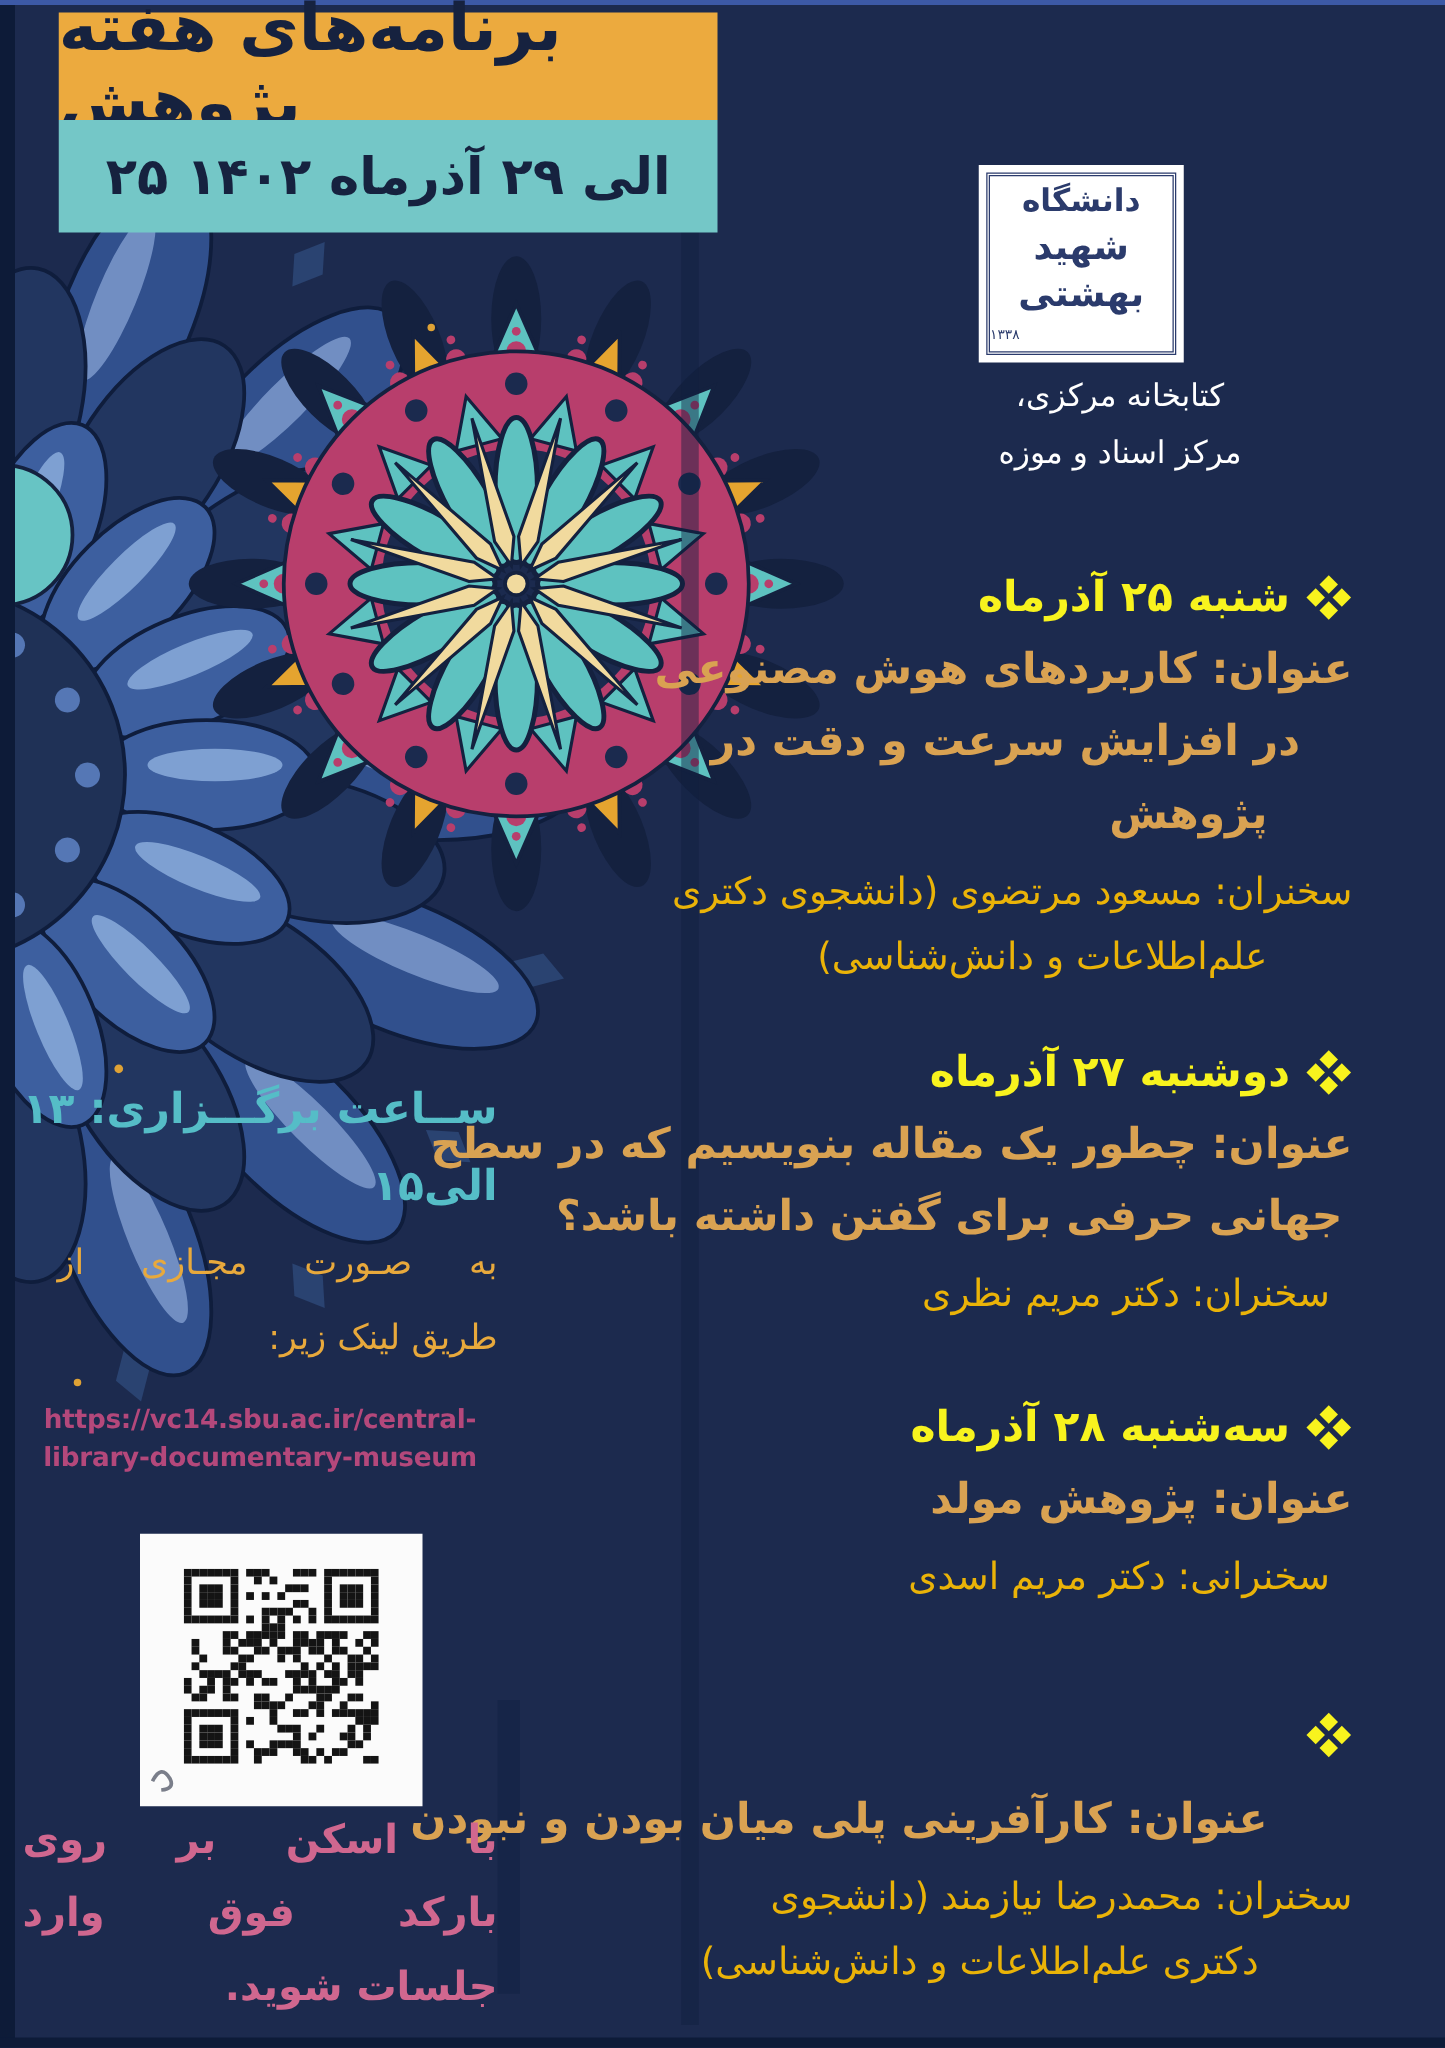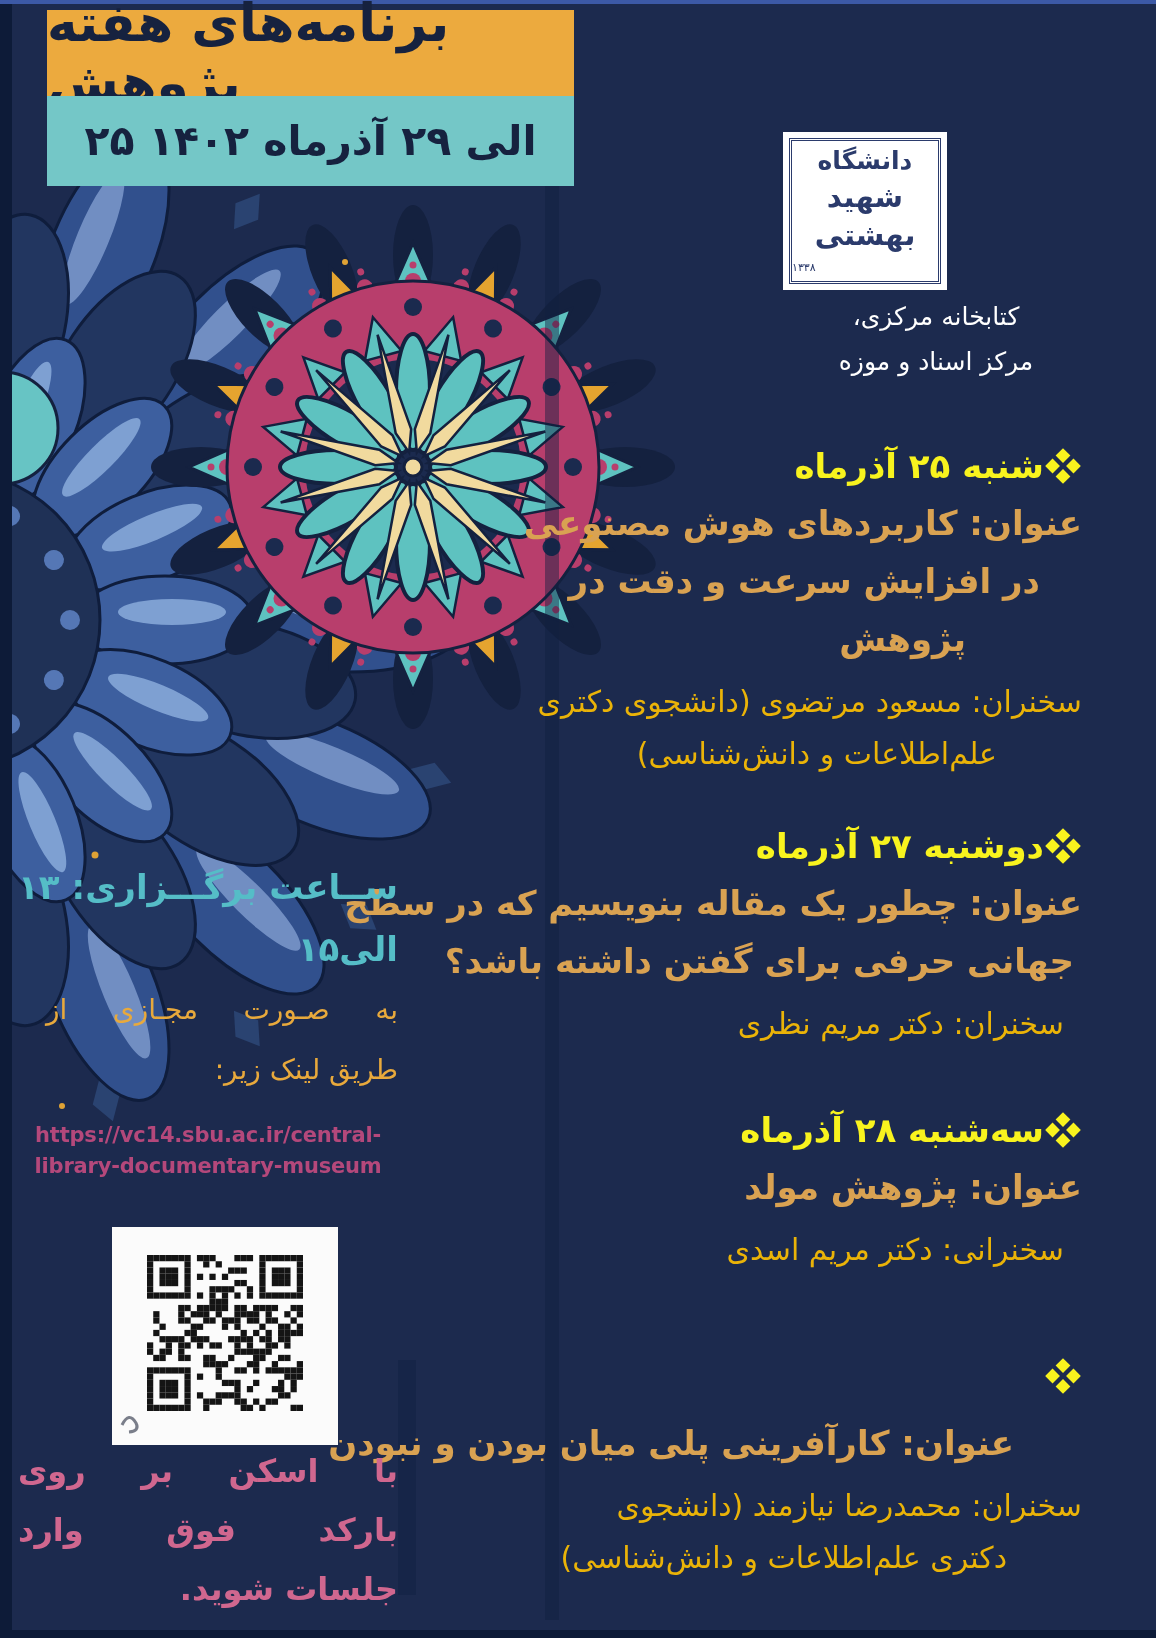--- a/index.html
+++ b/index.html
@@ -15,25 +15,25 @@
   .banner-orange{top:10px;height:86px;background:#ecaa3e;font-size:52px;}
   .banner-teal{top:96px;height:90px;background:#74c7c7;font-size:41px;}
   
   .logo-box{position:absolute;left:783px;top:132px;width:164px;height:158px;background:#fff;
             padding:6px;box-sizing:border-box;}
   .logo-inner{width:100%;height:100%;border:3px double #2b3b6c;box-sizing:border-box;
               display:flex;flex-direction:column;align-items:center;justify-content:center;
               color:#2b3b6c;font-weight:700;line-height:.92;gap:12px;}
   .logo-inner .l1{font-size:25px;} .logo-inner .l2{font-size:29px;} .logo-inner .l3{font-size:29px;}
   .logo-inner .yr{font-size:11px;font-weight:400;align-self:flex-start;padding-right:16px;margin-top:2px;}
-  .logo-caption{position:absolute;left:816px;top:294px;width:240px;text-align:center;color:#fff;
+  .logo-caption{position:absolute;left:776px;top:294px;width:240px;text-align:center;color:#fff;
                 font-size:25px;line-height:45px;direction:rtl;}
   
   .event{position:absolute;right:74px;width:540px;direction:rtl;text-align:right;}
-  .date-row{display:flex;align-items:center;height:56px;}
+  .date-row{display:flex;align-items:center;gap:12px;height:56px;margin-top:12px;}
   .date-text{color:#f8f31e;font-size:34px;font-weight:600;white-space:nowrap;}
   .bullet{flex:0 0 auto;}
   .title-line{color:#d9a252;font-size:34px;font-weight:700;line-height:58px;white-space:nowrap;}
   .speaker-line{color:#eab308;font-size:30px;font-weight:500;line-height:52px;white-space:nowrap;}
   .speakers{margin-top:8px;}
   .ev1{top:438px;} .ev2{top:818px;} .ev3{top:1102px;} .ev4{top:1348px;}
   .ev4 .title-block{margin-top:10px;text-align:center;}
   
   .left-info{position:absolute;left:18px;top:856px;width:380px;direction:rtl;text-align:right;}
   .teal-line{color:#55bdc7;font-size:34px;font-weight:700;line-height:62px;}
@@ -842,25 +842,25 @@
           <rect x="3.5" y="14.5" width="11" height="11" transform="rotate(45 9 20)"></rect>
           <rect x="25.5" y="14.5" width="11" height="11" transform="rotate(45 31 20)"></rect>
           <rect x="14.5" y="25.5" width="11" height="11" transform="rotate(45 20 31)"></rect>
         </g>
       </svg>
       <span class="date-text">شنبه ۲۵ آذرماه</span>
     </div>
     <div class="title-block">
       <div class="title-line">عنوان: کاربردهای هوش مصنوعی</div>
       <div class="title-line" style="margin-right:42px">در افزایش سرعت و دقت در</div>
-      <div class="title-line" style="margin-right:116px">پژوهش</div>
+      <div class="title-line" style="margin-right:68px">پژوهش</div>
     </div>
     <div class="speakers">
       <div class="speaker-line">سخنران: مسعود مرتضوی (دانشجوی دکتری</div>
-      <div class="speaker-line" style="margin-right:85px">علم‌اطلاعات و دانش‌شناسی)</div>
+      <div class="speaker-line" style="margin-right:68px">علم‌اطلاعات و دانش‌شناسی)</div>
     </div>
   </div>
 
   <div class="event ev2">
     <div class="date-row">
       <svg class="bullet" width="38" height="38" viewBox="0 0 40 40">
         <g fill="#f8f31e">
           <rect x="14.5" y="3.5" width="11" height="11" transform="rotate(45 20 9)"></rect>
           <rect x="3.5" y="14.5" width="11" height="11" transform="rotate(45 9 20)"></rect>
           <rect x="25.5" y="14.5" width="11" height="11" transform="rotate(45 31 20)"></rect>

